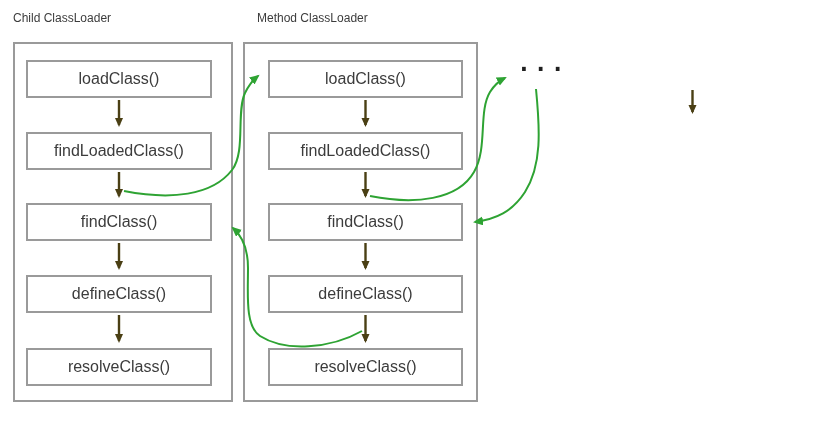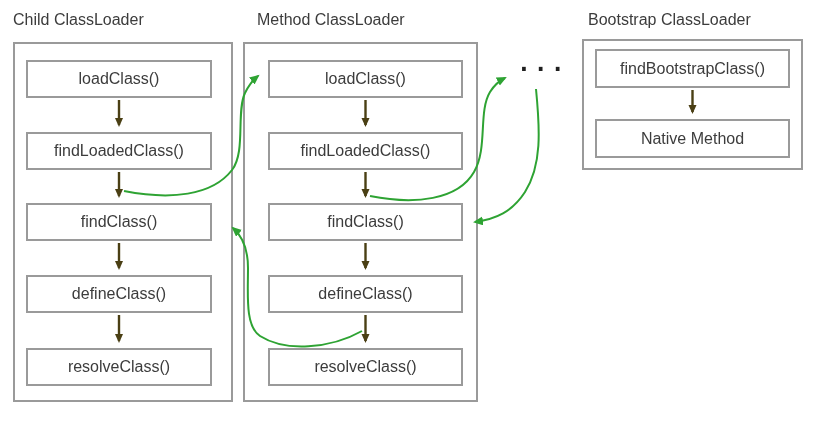--- a/index.html
+++ b/index.html
@@ -13,21 +13,21 @@
   .stage{
     position:relative;
     width:820px;height:432px;
     background:var(--bg);
     font-family:"Liberation Sans", sans-serif;
     overflow:hidden;
   }
   .col-title{
     position:absolute;
     top:11px;
-    font-size:16px;
+    font-size:12px;
     color:var(--text);
     white-space:nowrap;
   }
   .panel{
     position:absolute;
     box-sizing:border-box;
     border:2px solid var(--border);
     background:transparent;
   }
   .mbox{
@@ -62,42 +62,37 @@
   .green-fill{fill:var(--green);}
   .dark-fill{fill:var(--flow);}
 </style>
 </head>
 <body>
 
 <div class="stage">
 
   <div class="col-title" style="left:13px">Child ClassLoader</div>
   <div class="col-title" style="left:257px">Method ClassLoader</div>
-  <div class="col-title" style="left:588px">Bootstrap ClassLoader</div>
 
   <div class="panel" style="left:13px;top:42px;width:220px;height:360px">
     <div class="mbox" style="left:11px;top:16px;width:186px;height:38px">loadClass()</div>
     <div class="mbox" style="left:11px;top:88px;width:186px;height:38px">findLoadedClass()</div>
     <div class="mbox" style="left:11px;top:159px;width:186px;height:38px">findClass()</div>
     <div class="mbox" style="left:11px;top:231px;width:186px;height:38px">defineClass()</div>
     <div class="mbox" style="left:11px;top:304px;width:186px;height:38px">resolveClass()</div>
   </div>
 
   <div class="panel" style="left:243px;top:42px;width:235px;height:360px">
     <div class="mbox" style="left:23px;top:16px;width:195px;height:38px">loadClass()</div>
     <div class="mbox" style="left:23px;top:88px;width:195px;height:38px">findLoadedClass()</div>
     <div class="mbox" style="left:23px;top:159px;width:195px;height:38px">findClass()</div>
     <div class="mbox" style="left:23px;top:231px;width:195px;height:38px">defineClass()</div>
     <div class="mbox" style="left:23px;top:304px;width:195px;height:38px">resolveClass()</div>
   </div>
 
-  <div class="panel" style="left:582px;top:39px;width:221px;height:131px">
-    <div class="mbox" style="left:11px;top:8px;width:195px;height:39px">findBootstrapClass()</div>
-    <div class="mbox" style="left:11px;top:78px;width:195px;height:39px">Native Method</div>
-  </div>
 
   <div class="dots">...</div>
 
   <svg class="overlay" width="820" height="432" viewBox="0 0 820 432">
     <defs>
       <marker id="md" markerWidth="10" markerHeight="9" refX="7" refY="4" orient="auto" markerUnits="userSpaceOnUse">
         <path d="M0,0 L9,4 L0,8 z" class="dark-fill"></path>
       </marker>
       <marker id="mg" markerWidth="11" markerHeight="10" refX="8" refY="4.5" orient="auto" markerUnits="userSpaceOnUse">
         <path d="M0,0 L10,4.5 L0,9 z" class="green-fill"></path>

